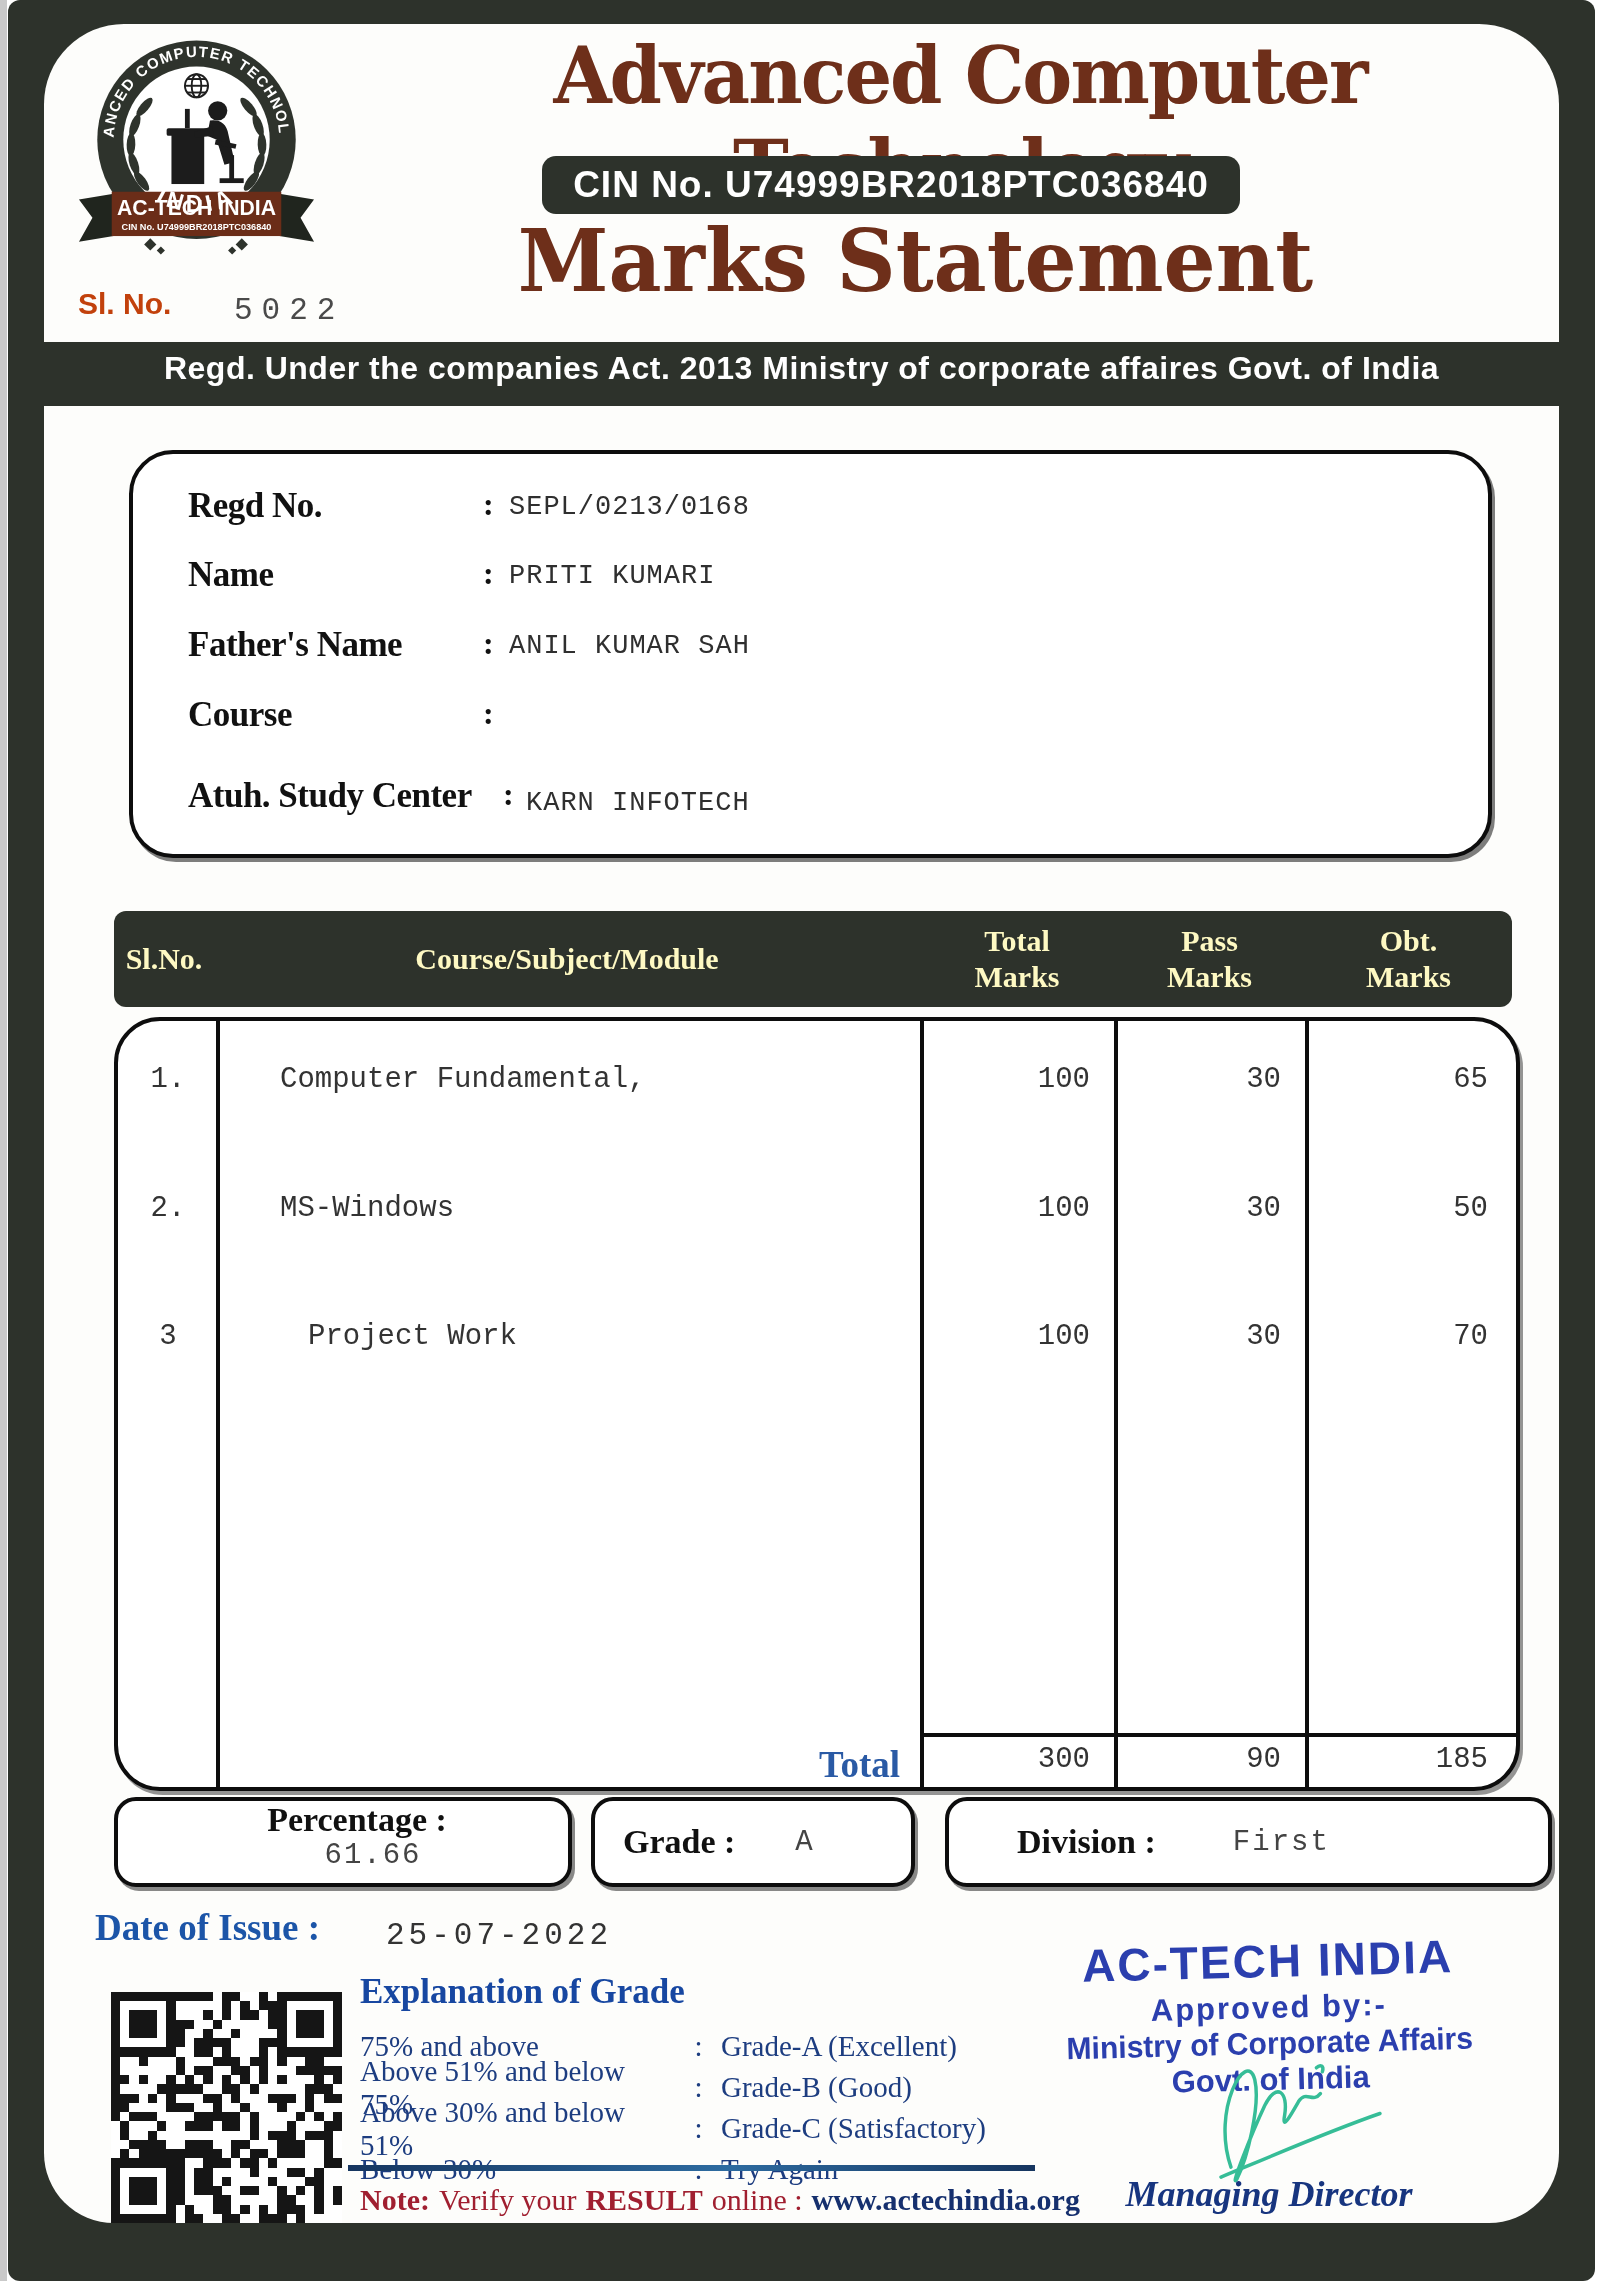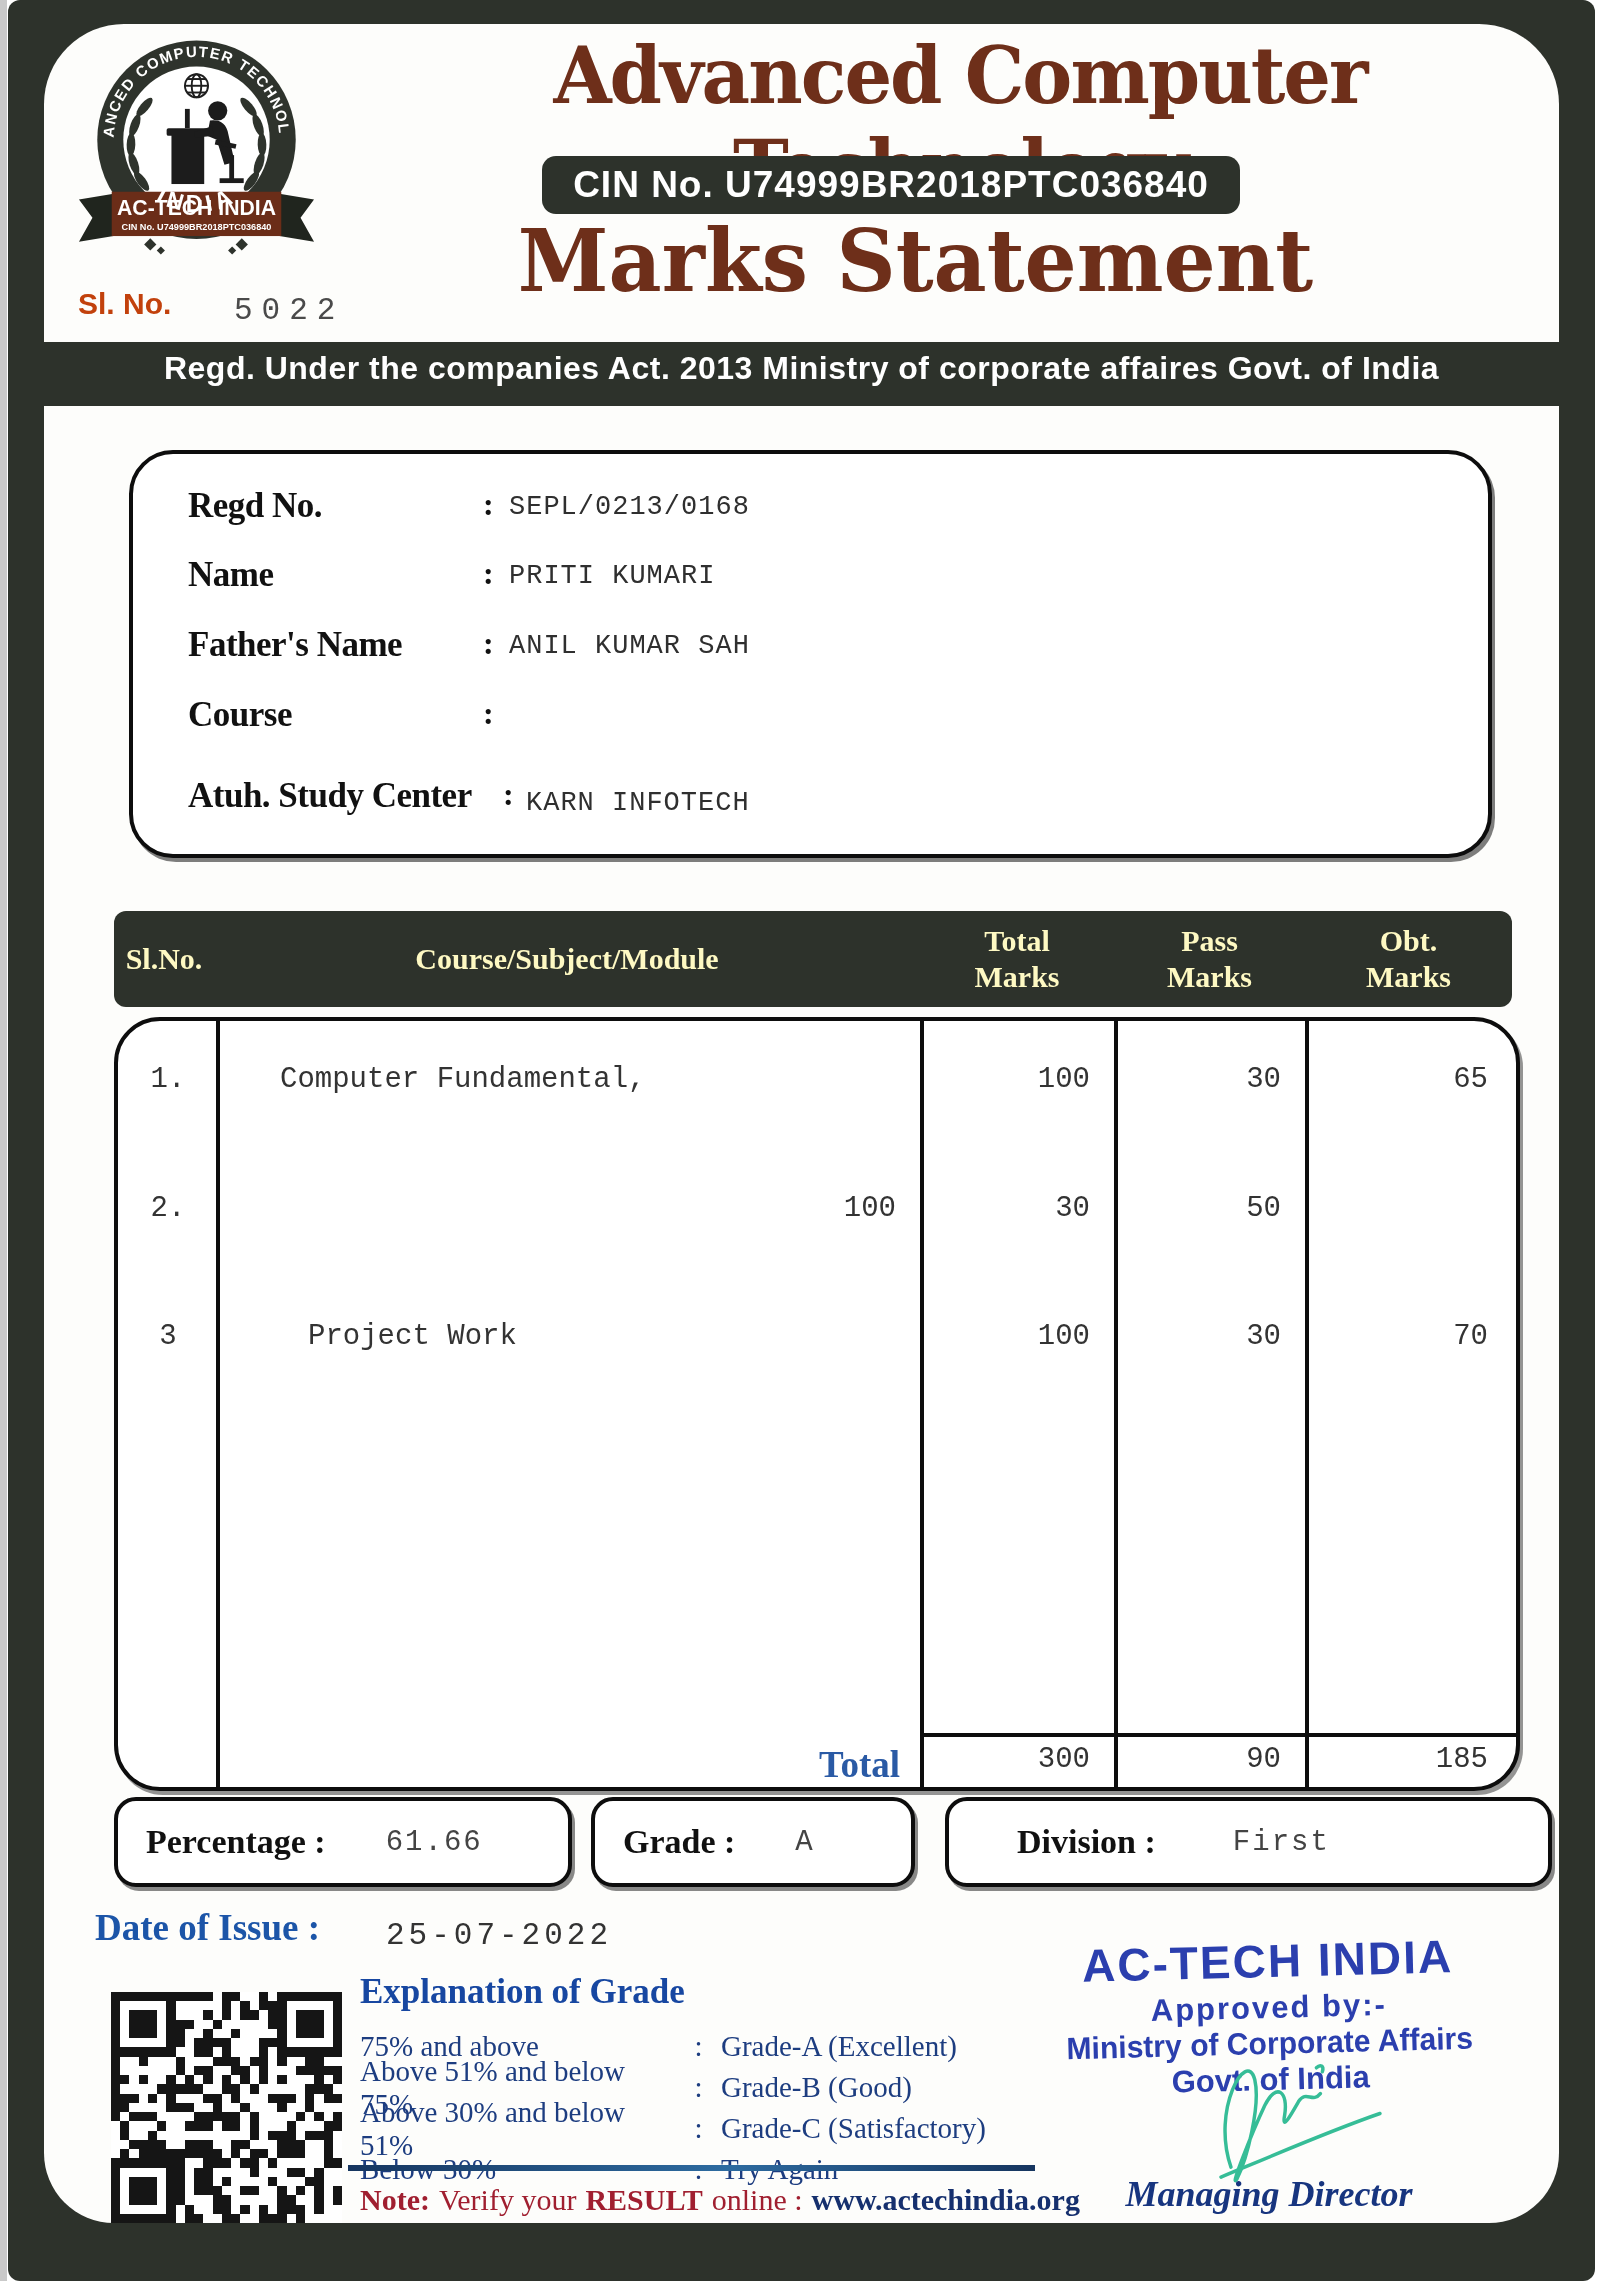--- a/index.html
+++ b/index.html
@@ -212,20 +212,21 @@
 
     <div class="trow" style="top:42px;">
       <div class="no">1.</div>
       <div class="subj">Computer Fundamental,</div>
       <div class="num">100</div>
       <div class="num">30</div>
       <div class="num">65</div>
     </div>
     <div class="trow" style="top:171px;">
       <div class="no">2.</div>
+      <div class="subj">MS-Windows</div>
       <div class="num">100</div>
       <div class="num">30</div>
       <div class="num">50</div>
     </div>
     <div class="trow" style="top:299px;">
       <div class="no">3</div>
       <div class="subj" style="padding-left:90px;">  Project Work</div>
       <div class="num">100</div>
       <div class="num">30</div>
       <div class="num">70</div>
@@ -234,21 +235,21 @@
     <div class="total-sep"></div>
     <div class="trow" style="top:722px;">
       <div class="no"></div>
       <div class="total-label">Total</div>
       <div class="num">300</div>
       <div class="num">90</div>
       <div class="num">185</div>
     </div>
   </div>
 
-  <div class="abs z sum-box" style="left:114px;width:450px;">
+  <div class="abs z sum-box" style="left:114px;width:450px;flex-direction:column;">
     <span class="sum-label">Percentage :</span>
     <span class="sum-value">61.66</span>
   </div>
   <div class="abs z sum-box" style="left:591px;width:316px;">
     <span class="sum-label">Grade :</span>
     <span class="sum-value">A</span>
   </div>
   <div class="abs z sum-box" style="left:945px;width:559px;padding-left:40px;">
     <span class="sum-label">Division :</span>
     <span class="sum-value" style="margin-left:77px;">First</span>

